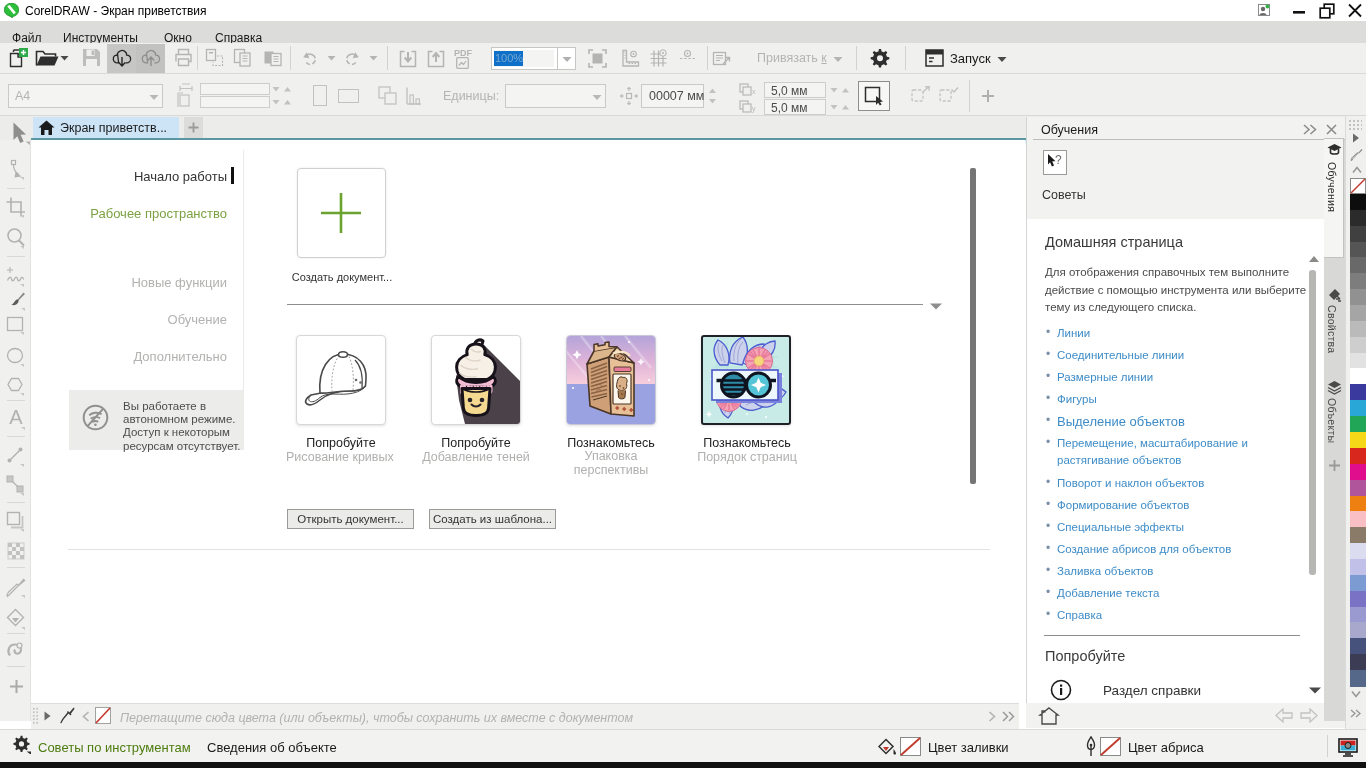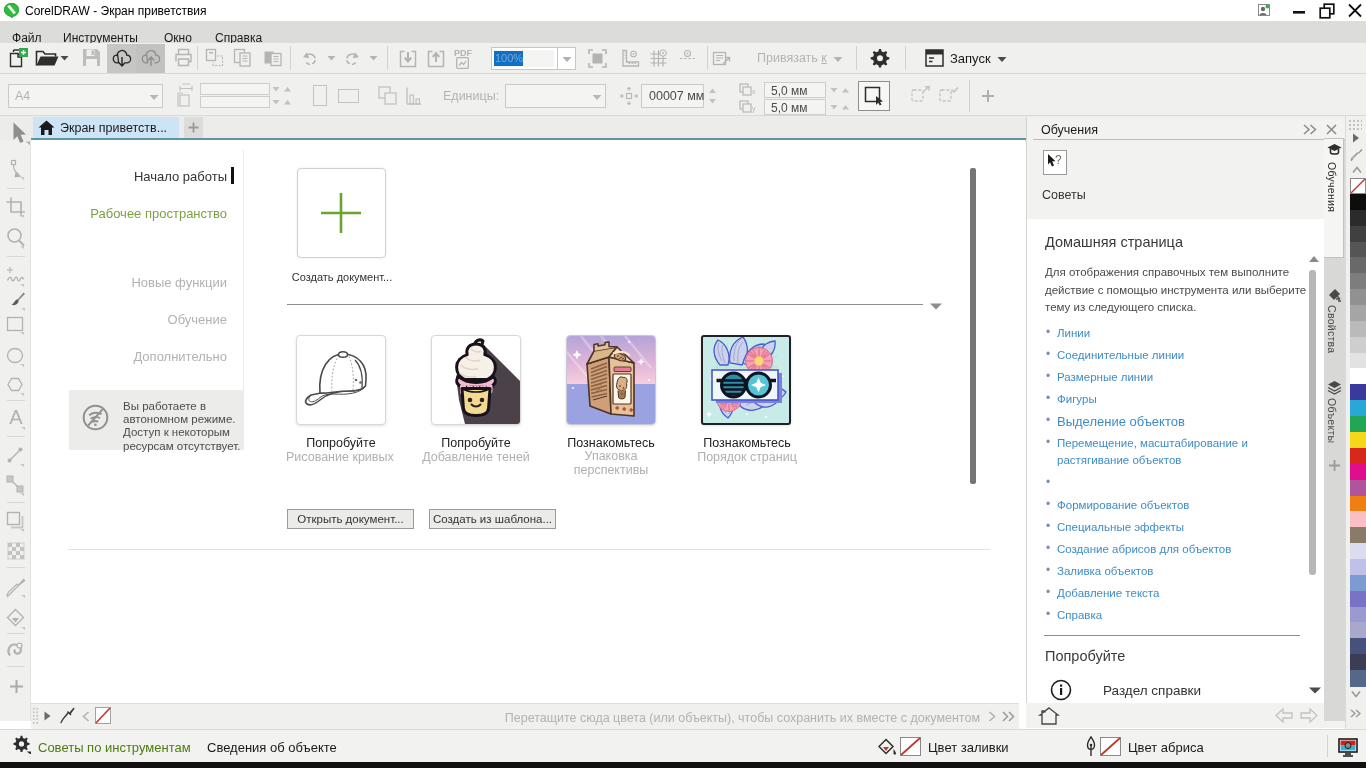--- a/index.html
+++ b/index.html
@@ -559,20 +559,21 @@
   <div class="abs" style="left:1057px;top:347px;width:250px;font-size:11.5px;line-height:17px;color:#3e8cc7">Соединительные линии</div>
   <div class="abs" style="left:1046px;top:369px;width:8px;color:#7a8fa8;font-size:12px">•</div>
   <div class="abs" style="left:1057px;top:369px;width:250px;font-size:11.5px;line-height:17px;color:#3e8cc7">Размерные линии</div>
   <div class="abs" style="left:1046px;top:391px;width:8px;color:#7a8fa8;font-size:12px">•</div>
   <div class="abs" style="left:1057px;top:391px;width:250px;font-size:11.5px;line-height:17px;color:#3e8cc7">Фигуры</div>
   <div class="abs" style="left:1046px;top:413px;width:8px;color:#7a8fa8;font-size:12px">•</div>
   <div class="abs" style="left:1057px;top:413px;width:250px;font-size:13px;line-height:17px;color:#3e8cc7">Выделение объектов</div>
   <div class="abs" style="left:1046px;top:435px;width:8px;color:#7a8fa8;font-size:12px">•</div>
   <div class="abs" style="left:1057px;top:435px;width:250px;font-size:11.5px;line-height:17px;color:#3e8cc7">Перемещение, масштабирование и<br>растягивание объектов</div>
   <div class="abs" style="left:1046px;top:475px;width:8px;color:#7a8fa8;font-size:12px">•</div>
+  <div class="abs" style="left:1057px;top:475px;width:250px;font-size:11.5px;line-height:17px;color:#3e8cc7">Поворот и наклон объектов</div>
   <div class="abs" style="left:1046px;top:497px;width:8px;color:#7a8fa8;font-size:12px">•</div>
   <div class="abs" style="left:1057px;top:497px;width:250px;font-size:11.5px;line-height:17px;color:#3e8cc7">Формирование объектов</div>
   <div class="abs" style="left:1046px;top:519px;width:8px;color:#7a8fa8;font-size:12px">•</div>
   <div class="abs" style="left:1057px;top:519px;width:250px;font-size:11.5px;line-height:17px;color:#3e8cc7">Специальные эффекты</div>
   <div class="abs" style="left:1046px;top:541px;width:8px;color:#7a8fa8;font-size:12px">•</div>
   <div class="abs" style="left:1057px;top:541px;width:250px;font-size:11.5px;line-height:17px;color:#3e8cc7">Создание абрисов для объектов</div>
   <div class="abs" style="left:1046px;top:563px;width:8px;color:#7a8fa8;font-size:12px">•</div>
   <div class="abs" style="left:1057px;top:563px;width:250px;font-size:11.5px;line-height:17px;color:#3e8cc7">Заливка объектов</div>
   <div class="abs" style="left:1046px;top:585px;width:8px;color:#7a8fa8;font-size:12px">•</div>
   <div class="abs" style="left:1057px;top:585px;width:250px;font-size:11.5px;line-height:17px;color:#3e8cc7">Добавление текста</div>
@@ -686,21 +687,21 @@
     <path d="M10.2 6.8 L4.5 13.5 L2.2 17.5 L1.2 16.7 L3.2 13 L8.8 6 Z" fill="#3a3a3a"></path>
     <path d="M8.5 5.5 L12 9" stroke="#3a3a3a" stroke-width="1.4"></path>
   </svg>
   <svg class="abs" style="left:82px;top:711px" width="8" height="11" viewBox="0 0 8 11">
       <path d="M6.5 1 L1.5 5.5 L6.5 10" fill="none" stroke="#b2b2b0" stroke-width="1.6"></path>
     </svg>
   <div class="abs" style="left:95px;top:707px;width:16px;height:17px;background:#fff;border:1px solid #a2a2a0"></div>
   <svg class="abs" style="left:95px;top:707px" width="16" height="17" viewBox="0 0 16 17">
       <path d="M15 1 L1 16" stroke="#c0392b" stroke-width="1.6"></path>
     </svg>
-  <div class="abs" style="left:120px;top:711px;width:860px;text-align:right;font-size:12.5px;color:#b2b2b0">Перетащите сюда цвета (или объекты), чтобы сохранить их вместе с документом</div>
+  <div class="abs" style="left:120px;top:711px;width:860px;text-align:left;font-size:12.5px;font-style:italic;color:#b2b2b0">Перетащите сюда цвета (или объекты), чтобы сохранить их вместе с документом</div>
   <svg class="abs" style="left:988px;top:711px" width="8" height="11" viewBox="0 0 8 11">
       <path d="M1.5 1 L6.5 5.5 L1.5 10" fill="none" stroke="#b2b2b0" stroke-width="1.6"></path>
     </svg>
   <svg class="abs" style="left:1002px;top:711px" width="13" height="11" viewBox="0 0 13 11">
       <path d="M1 1 L5.5 5.5 L1 10 M7 1 L11.5 5.5 L7 10" fill="none" stroke="#9a9a98" stroke-width="1.5"></path>
     </svg>
   <div id="statusbar" class="abs"></div>
   <svg class="abs" style="left:12px;top:735px" width="19" height="19" viewBox="0 0 22 22">
     <path d="M10 1 L12 1 L12.6 3.4 L14.8 4.3 L16.9 3 L18.3 4.4 L17 6.5 L17.9 8.7 L20.3 9.3 L20.3 11.3 L17.9 11.9 L17 14.1 L18.3 16.2 L16.9 17.6 L14.8 16.3 L12.6 17.2 L12 19.6 L10 19.6 L9.4 17.2 L7.2 16.3 L5.1 17.6 L3.7 16.2 L5 14.1 L4.1 11.9 L1.7 11.3 L1.7 9.3 L4.1 8.7 L5 6.5 L3.7 4.4 L5.1 3 L7.2 4.3 L9.4 3.4 Z M11 7.3 A 3 3 0 1 0 11 13.3 A 3 3 0 1 0 11 7.3" fill="#2e2e2e" fill-rule="evenodd"></path>
     <path d="M17 19 L22 19 L22 23 Z" fill="#2e2e2e"></path>

